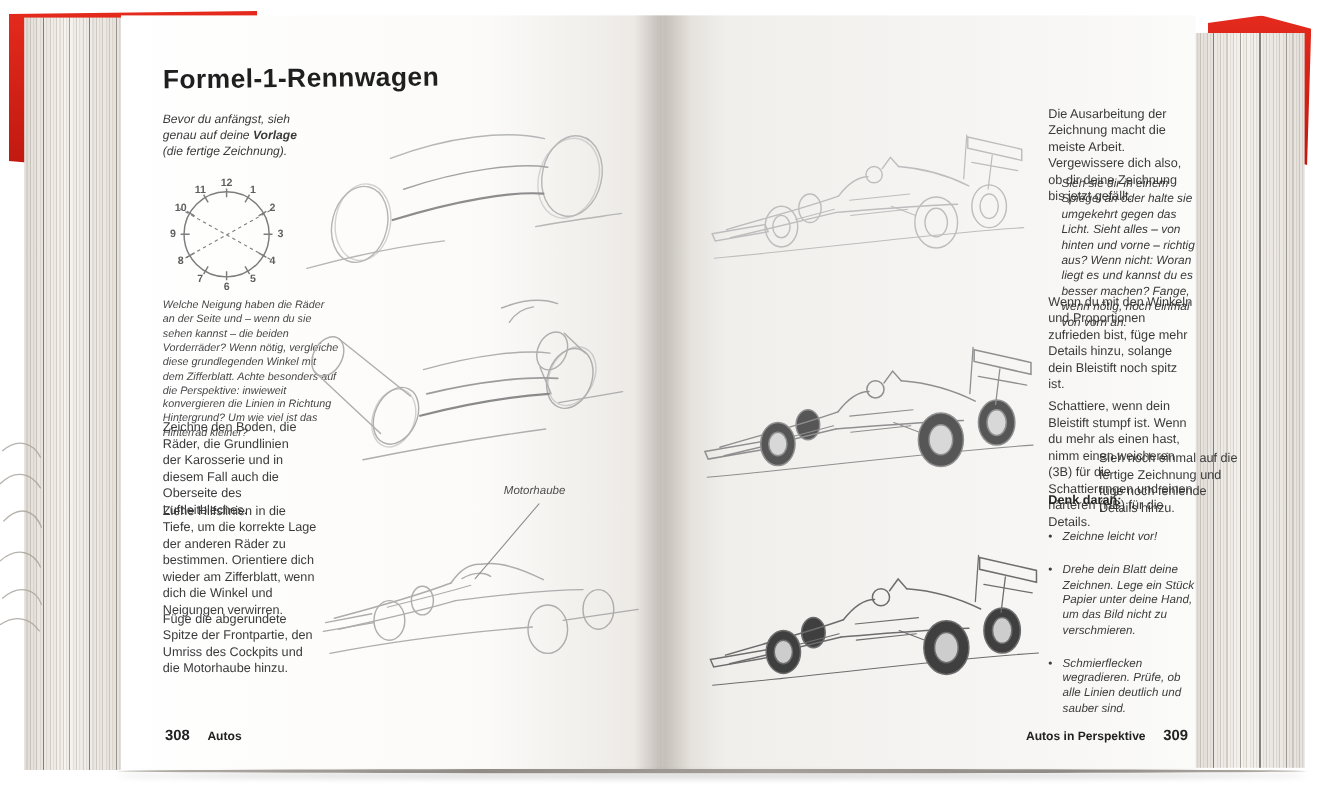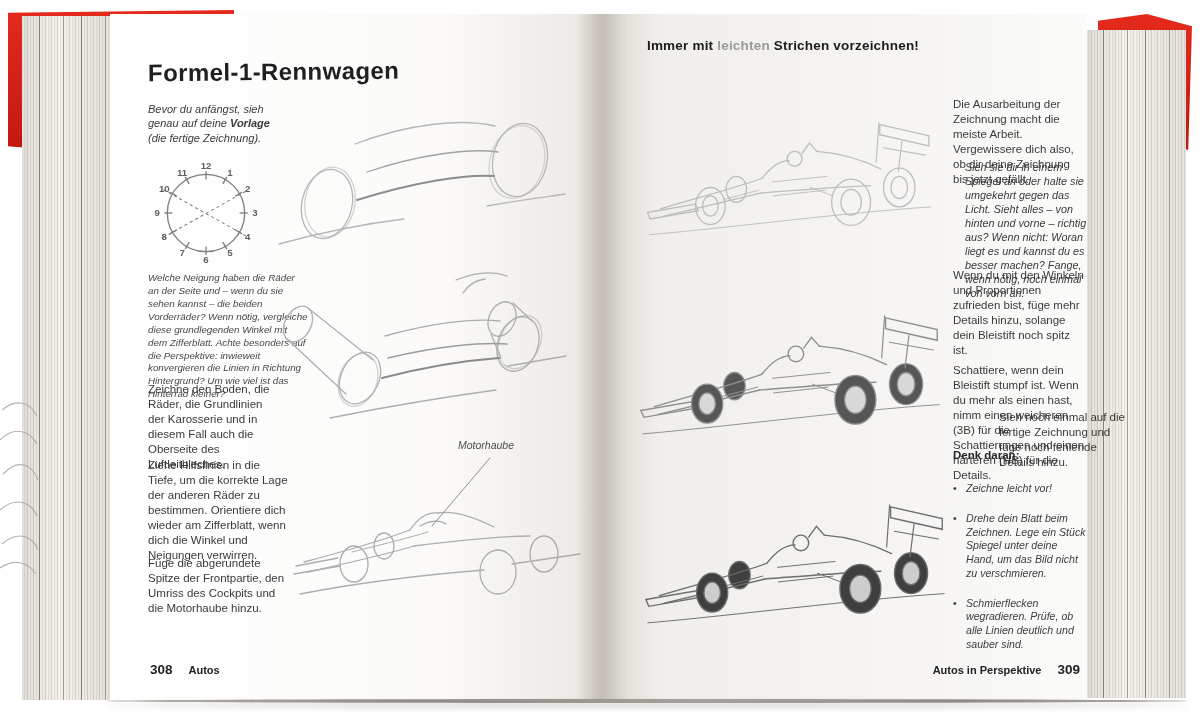--- a/index.html
+++ b/index.html
@@ -220,44 +220,41 @@
       <text x="166" y="15" font-size="10.5" font-style="italic" fill="#4e4e4e">Motorhaube</text>
     </svg>
 
     <div class="footer" style="left:40px;top:646px;">
       <span class="pn">308</span><span class="sec">Autos</span>
     </div>
   </div>
 
   <div class="page page-right">
 
-    <div class="header-line">
-      <span>Immer mit </span><span class="hl">leichten</span><span> Strichen vorzeichnen!</span>
-    </div>
 
     <svg class="sk" style="left:38px;top:80px;color:#bdbdbd;--tire:none;--hub:none;" width="300" height="162">
         <use href="#f1car"></use>
       </svg>
     <svg class="sk" style="left:33px;top:266px;color:#8f8f8f;--tire:#565656;--hub:#d8d8d8;" width="312" height="182">
         <use href="#f1car"></use>
       </svg>
     <svg class="sk" style="left:38px;top:452px;color:#6d6d6d;--tire:#3f3f3f;--hub:#cdcdcd;" width="312" height="188">
         <use href="#f1car"></use>
       </svg>
 
     <div class="para" style="left:351px;top:83px;width:132px;">Die Ausarbeitung der Zeichnung macht die meiste Arbeit. Vergewissere dich also, ob dir deine Zeichnung bis jetzt gefällt.</div>
     <div class="para italic" style="left:363px;top:146px;width:122px;font-size:10.8px;">Sieh sie dir in einem Spiegel an oder halte sie umgekehrt gegen das Licht. Sieht alles – von hinten und vorne – richtig aus? Wenn nicht: Woran liegt es und kannst du es besser machen? Fange, wenn nötig, noch einmal von vorn an.</div>
     <div class="para" style="left:351px;top:254px;width:134px;">Wenn du mit den Winkeln und Proportionen zufrieden bist, füge mehr Details hinzu, solange dein Bleistift noch spitz ist.</div>
     <div class="para" style="left:351px;top:318px;width:134px;margin-top:31px;">Schattiere, wenn dein Bleistift stumpf ist. Wenn du mehr als einen hast, nimm einen weicheren (3B) für die Schattierungen und einen härteren (HB) für die Details.</div>
     <div class="para" style="left:351px;top:396px;width:134px;margin-left:46px;">Sieh noch einmal auf die fertige Zeichnung und füge noch fehlende Details hinzu.</div>
 
     <div class="reminder-title" style="left:351px;top:435px;">Denk daran:</div>
     <ul class="reminder" style="left:351px;top:452px;">
       <li>Zeichne leicht vor!</li>
-      <li>Drehe dein Blatt beim Zeichnen. Lege ein Stück Spiegel unter deine Hand, um das Bild nicht zu verschmieren.</li>
+      <li>Drehe dein Blatt deine Zeichnen. Lege ein Stück Papier unter deine Hand, um das Bild nicht zu verschmieren.</li>
       <li>Schmierflecken wegradieren. Prüfe, ob alle Linien deutlich und sauber sind.</li>
     </ul>
 
 
     <div class="footer footer-right" style="left:282px;top:646px;width:196px;">
       <span class="sec">Autos in Perspektive</span><span class="pn">309</span>
     </div>
   </div>
 
   <div class="gutter"></div>

